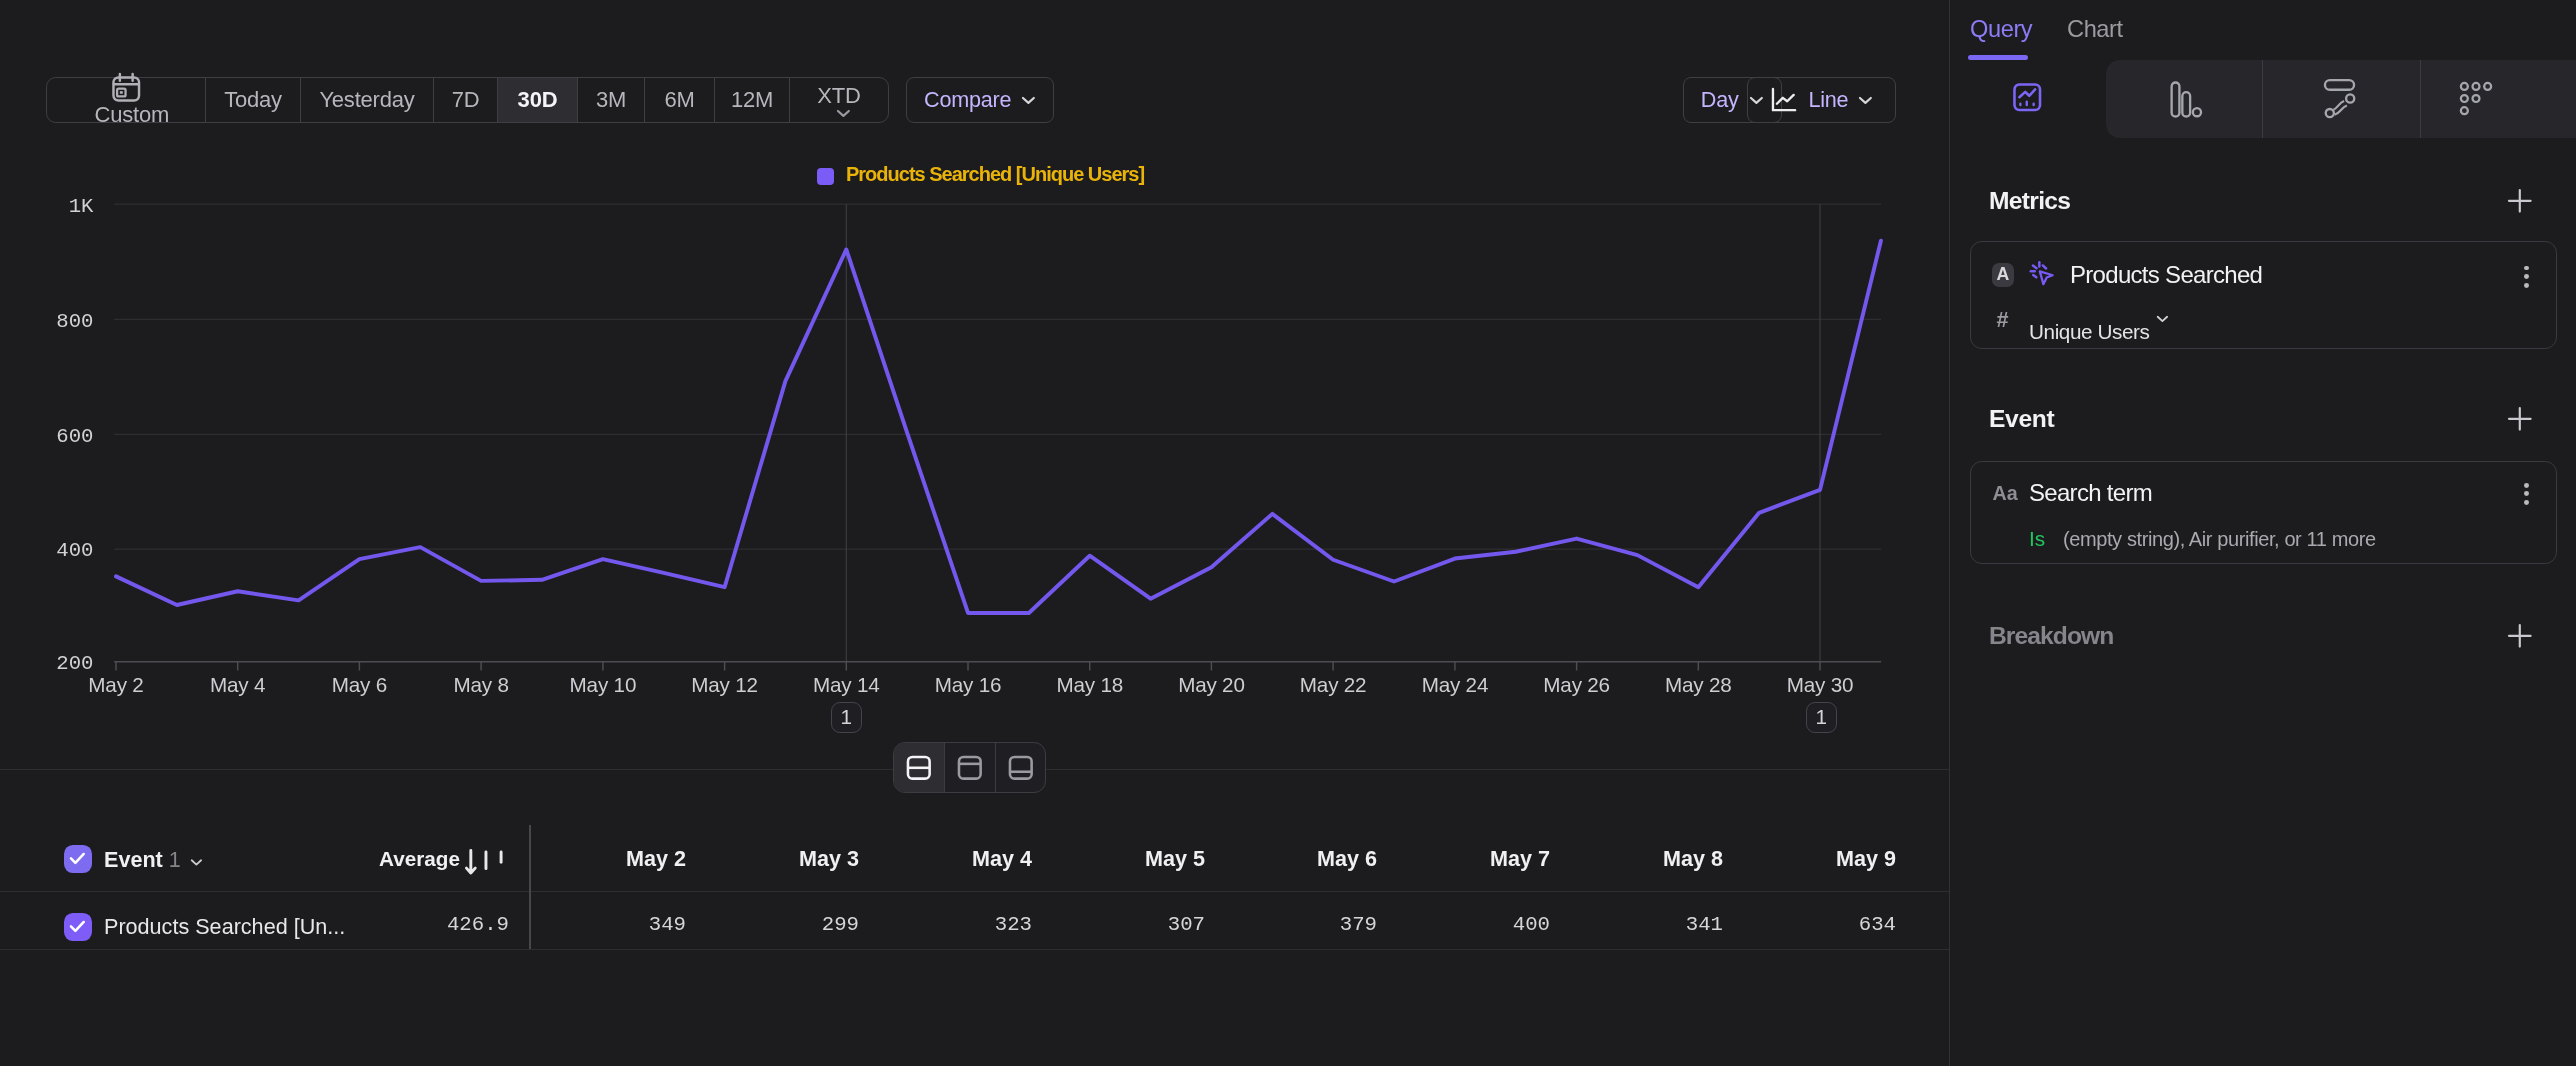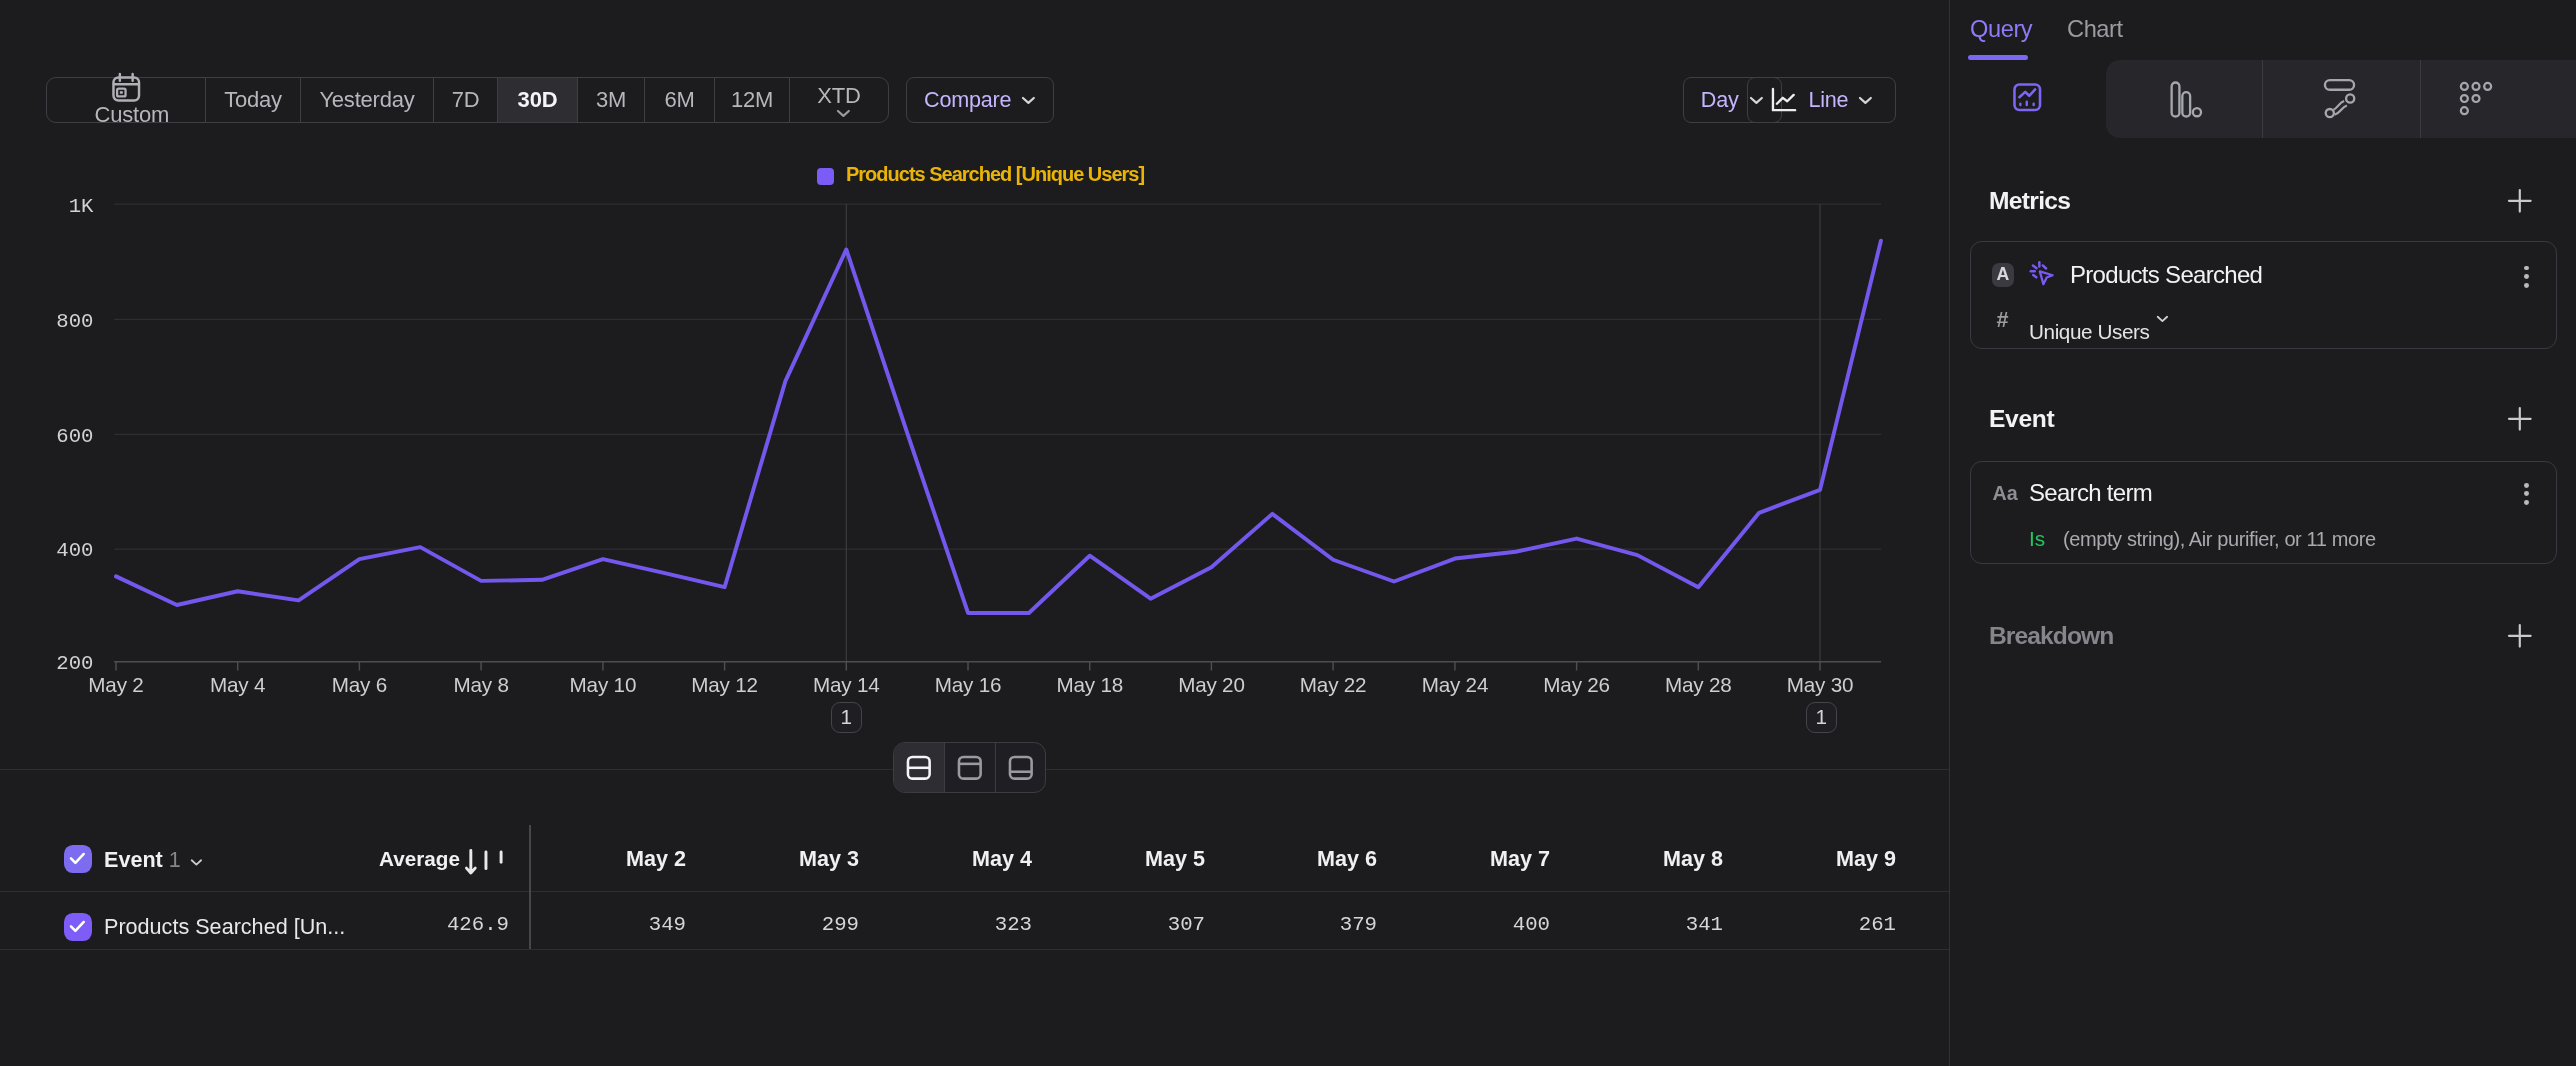--- a/index.html
+++ b/index.html
@@ -185,21 +185,21 @@
     </div>
     <div class="abs txt" style="left:104px;top:914px;font-size:21.6px;color:#e8e8eb;">Products Searched [Un...</div>
     <div class="abs num" style="left:394px;width:115px;">426.9</div>
     <div class="abs num" style="left:551px;">349</div>
     <div class="abs num" style="left:724px;">299</div>
     <div class="abs num" style="left:897px;">323</div>
     <div class="abs num" style="left:1070px;">307</div>
     <div class="abs num" style="left:1242px;">379</div>
     <div class="abs num" style="left:1415px;">400</div>
     <div class="abs num" style="left:1588px;">341</div>
-    <div class="abs num" style="left:1761px;">261</div>
+    <div class="abs num" style="left:1761px;">634</div>
   </div>
 
   <div id="sidebar">
     <div class="abs" style="left:1949px;top:0;width:1px;height:1067px;background:#313136;"></div>
 
     <div class="abs txt" style="left:1970px;top:15.7px;font-size:23.6px;font-weight:500;letter-spacing:-0.4px;color:#8d7cf5;">Query</div>
     <div class="abs txt" style="left:2067px;top:15.7px;font-size:23.6px;font-weight:500;letter-spacing:-0.4px;color:#9b9ba1;">Chart</div>
     <div class="abs" style="left:1968px;top:55px;width:60px;height:4.9px;border-radius:3px;background:#7a67f3;"></div>
 
     <div class="abs" style="left:2106px;top:60px;width:470px;height:78px;background:#26262b;border-radius:13.8px 0 0 13.8px;"></div>

